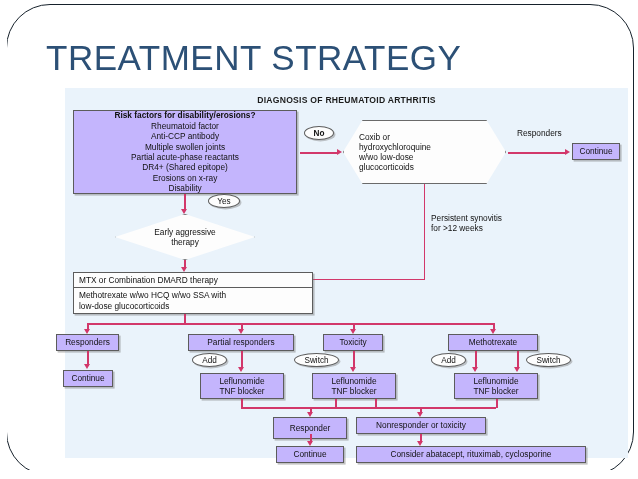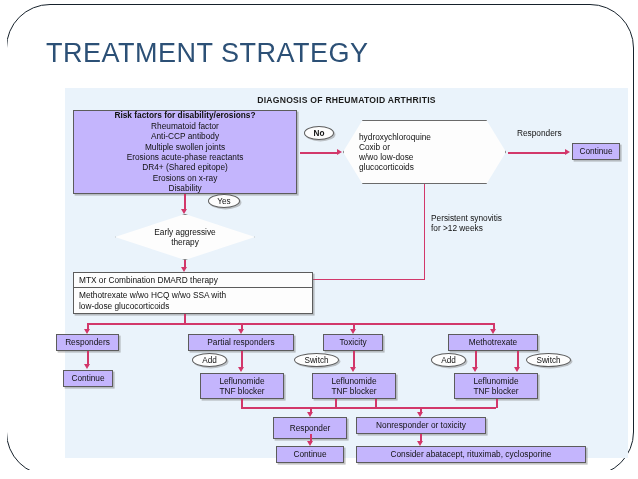--- a/index.html
+++ b/index.html
@@ -10,21 +10,21 @@
          background:#ffffff;box-sizing:border-box;}
 
   
   #frame{position:absolute;left:6px;top:4px;width:628px;height:472px;
          border:1.6px solid #16212b;border-radius:44px;box-sizing:border-box;
          background:#ffffff;}
   
   .mask{position:absolute;background:#ffffff;}
 
   #title{position:absolute;left:46px;top:38px;
-         font-size:27px;letter-spacing:.5px;color:#2c5076;
+         font-size:35px;letter-spacing:.5px;color:#2c5076;
          font-family:"Liberation Sans", sans-serif;font-weight:400;
          white-space:nowrap;}
 
   
   #panel{position:absolute;left:37px;top:88px;width:563px;height:370px;
          background:#eaf3fb;margin-left:28px;}
 
   #dxtitle{position:absolute;left:0;top:7px;width:563px;text-align:center;
            font-size:8.6px;font-weight:bold;color:#1c1c1c;letter-spacing:.25px;}
 
@@ -88,38 +88,38 @@
 
   <div id="panel">
 
     <div id="dxtitle">DIAGNOSIS OF RHEUMATOID ARTHRITIS</div>
 
     <div class="box" style="left:8px;top:22px;width:224px;height:84px;flex-direction:column;justify-content:center;padding:3px 4px;">
       <span class="ln" style="font-weight:bold;">Risk factors for disability/erosions?</span>
       <span class="ln">Rheumatoid factor</span>
       <span class="ln">Anti-CCP antibody</span>
       <span class="ln">Multiple swollen joints</span>
-      <span class="ln">Erosions acute-phase reactants</span>
+      <span class="ln">Partial acute-phase reactants</span>
       <span class="ln">DR4+ (Shared epitope)</span>
       <span class="ln">Erosions on x-ray</span>
       <span class="ln">Disability</span>
     </div>
 
     <div class="hline" style="left:235px;top:64px;width:38px;"></div>
     <div class="ar-r" style="left:272px;top:60.6px;"></div>
     <div class="oval" style="left:239px;top:38px;width:30px;height:14px;font-weight:bold;">
       <span>No</span>
     </div>
 
     <div class="hex" style="left:278px;top:32px;width:163px;height:64px;">
       <div class="hexsh"></div>
       <div class="hexbg"></div>
       <div class="hextx">
+        <span>Coxib or</span>
         <span>hydroxychloroquine</span>
-        <span>Coxib or</span>
         <span>w/wo low-dose</span>
         <span>glucocorticoids</span>
       </div>
     </div>
 
     <div class="ftxt" style="left:452px;top:40px;">Responders</div>
     <div class="hline" style="left:443px;top:64px;width:58px;"></div>
     <div class="ar-r" style="left:500px;top:60.6px;"></div>
     <div class="box" style="left:507px;top:55px;width:48px;height:17px;">
       <span>Continue</span>

